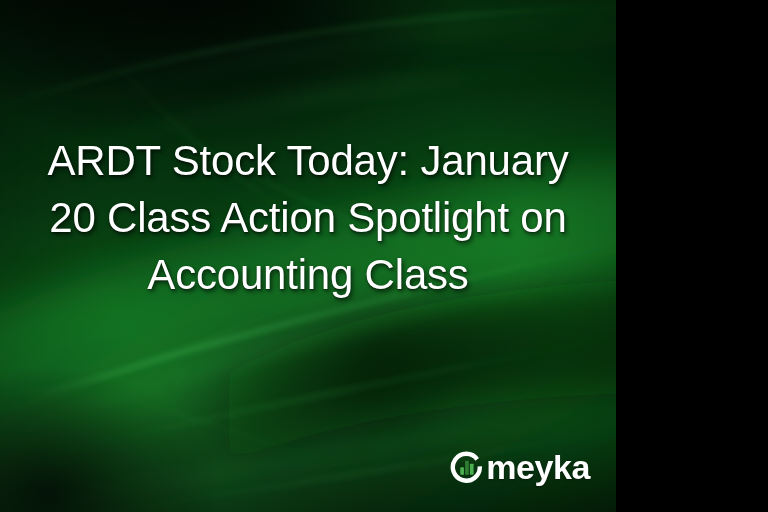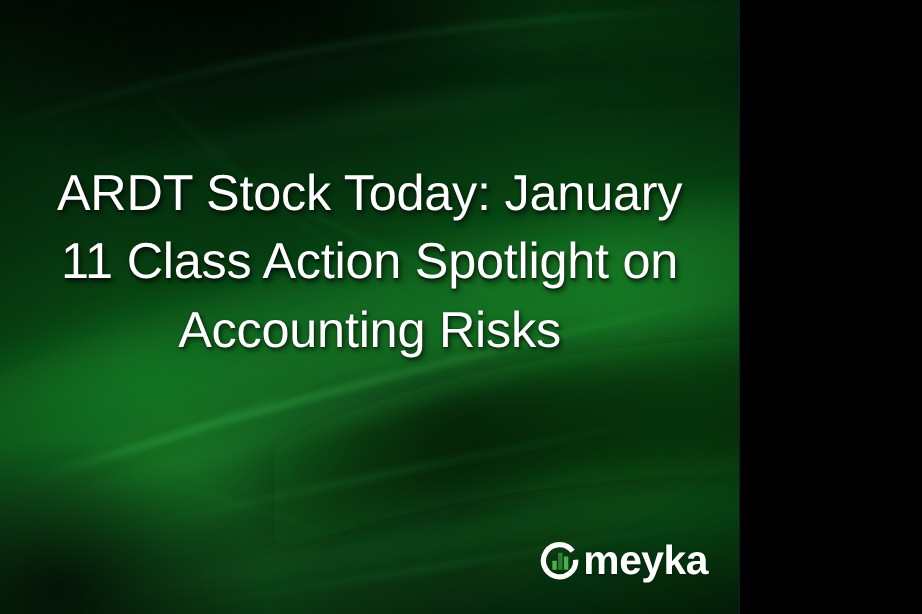--- a/index.html
+++ b/index.html
@@ -167,22 +167,22 @@
       <path d="M 360 512 C 520 430 650 372 820 344" stroke="url(#streakC)" stroke-width="14" fill="none" opacity="0.22" filter="url(#soft24)"></path>
       <path d="M 420 200 C 560 186 680 168 820 140" stroke="url(#streakC)" stroke-width="8" fill="none" opacity="0.2" filter="url(#soft12)"></path>
     </svg>
   </div>
 
   <div class="bg-layer bg-darktop"></div>
   <div class="bg-layer bg-vignette"></div>
 
   <h1 class="headline">
     <span class="headline-line">ARDT Stock Today: January</span>
-    <span class="headline-line">11 Class Action Spotlight on</span>
-    <span class="headline-line">Accounting Risks</span>
+    <span class="headline-line">20 Class Action Spotlight on</span>
+    <span class="headline-line">Accounting Class</span>
   </h1>
 
   <div class="logo">
     <span class="logo-mark-wrap">
       <svg class="logo-mark" viewBox="0 0 48 48" xmlns="http://www.w3.org/2000/svg">
 
         <path d="M 38.4 13.2 A 19 19 0 1 0 42 23.2" fill="none" stroke="#ffffff" stroke-width="6.2" stroke-linecap="butt"></path>
 
         <rect x="14.5" y="24.5" width="5.2" height="10.5" rx="0.6" fill="#4caf50"></rect>
         <rect x="21.3" y="15.0" width="5.2" height="20.0" rx="0.6" fill="#2e7d32"></rect>

